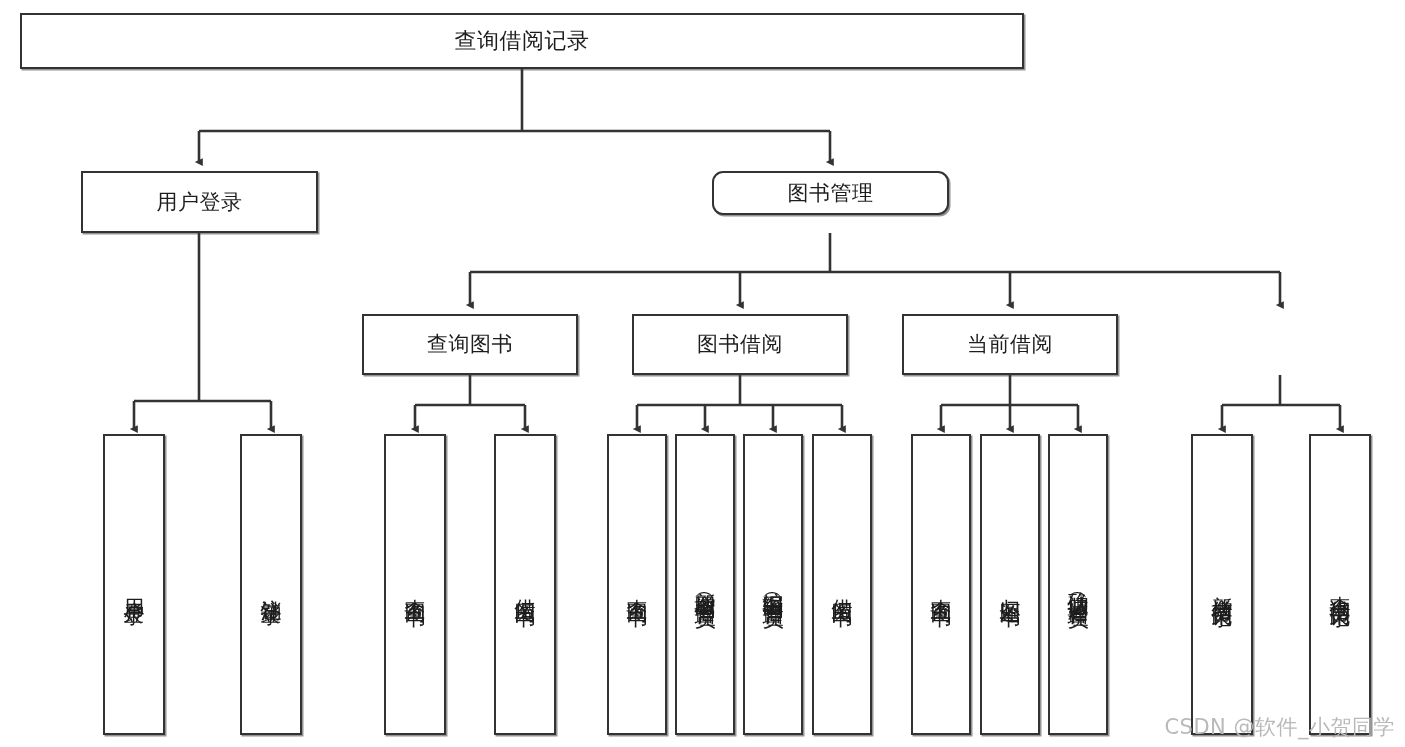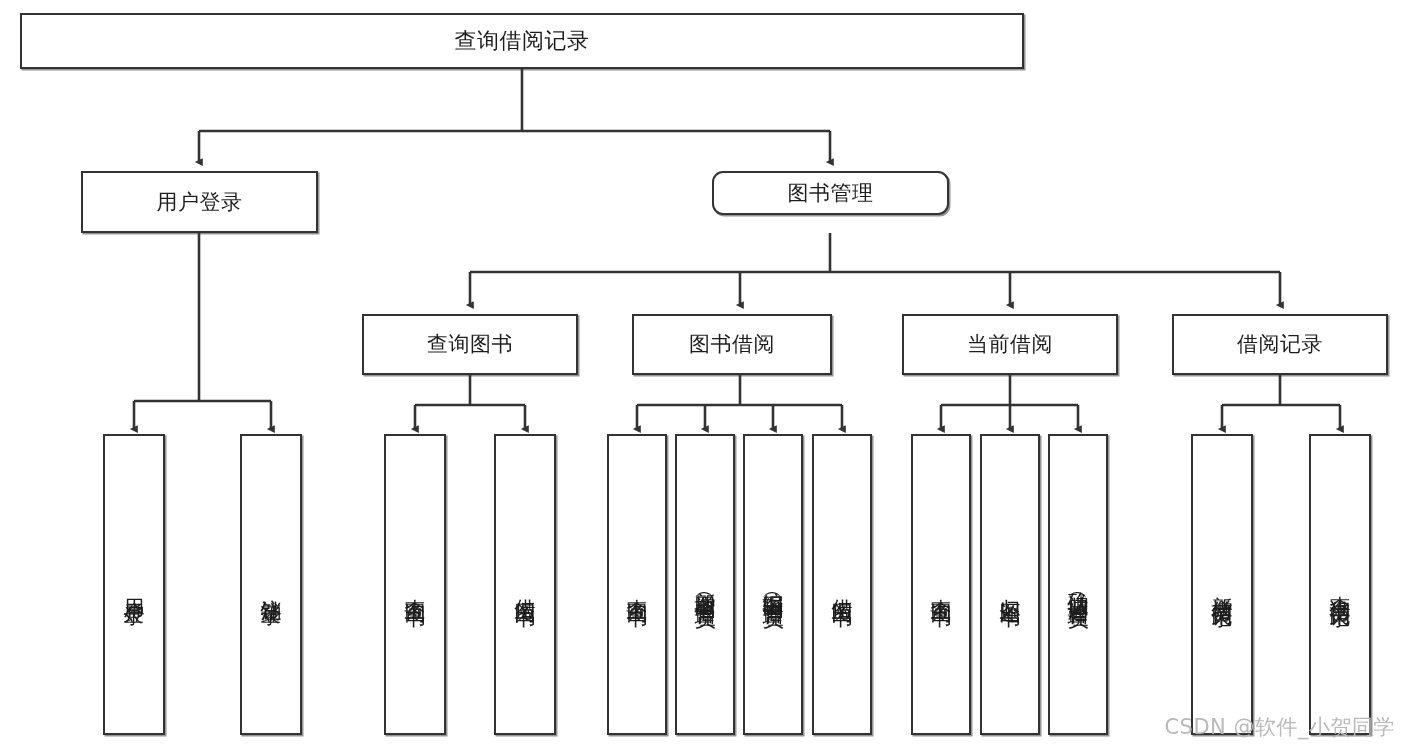--- a/index.html
+++ b/index.html
@@ -143,31 +143,28 @@
   </div>
 
   <div class="node horiz" style="left:712px; top:171px; width:237px; height:44px;border-radius:11px;">
     <span class="label">图书管理</span>
   </div>
 
   <div class="node horiz" style="left:362px; top:314px; width:216px; height:61px;">
     <span class="label">查询图书</span>
   </div>
 
-  <div class="node horiz" style="left:632px; top:314px; width:200px; height:61px;align-items:center;">
+  <div class="node horiz" style="left:632px; top:314px; width:216px; height:61px;align-items:center;">
     <span class="label">图书借阅</span>
   </div>
 
   <div class="node horiz" style="left:902px; top:314px; width:216px; height:61px;font-family:Liberation Serif, serif;">
     <span class="label">当前借阅</span>
   </div>
 
-  <div class="node horiz" style="left:1172px; top:314px; width:216px; height:61px;">
-    <span class="label">借阅记录</span>
-  </div>
 
   <div class="node vert" style="left:103px; top:434px; width:62px; height:301px;">
     <span class="label">用户登录</span>
   </div>
 
   <div class="node vert" style="left:240px; top:434px; width:62px; height:301px;">
     <span class="label">注销登录</span>
   </div>
 
   <div class="node vert" style="left:384px; top:434px; width:62px; height:301px;">

